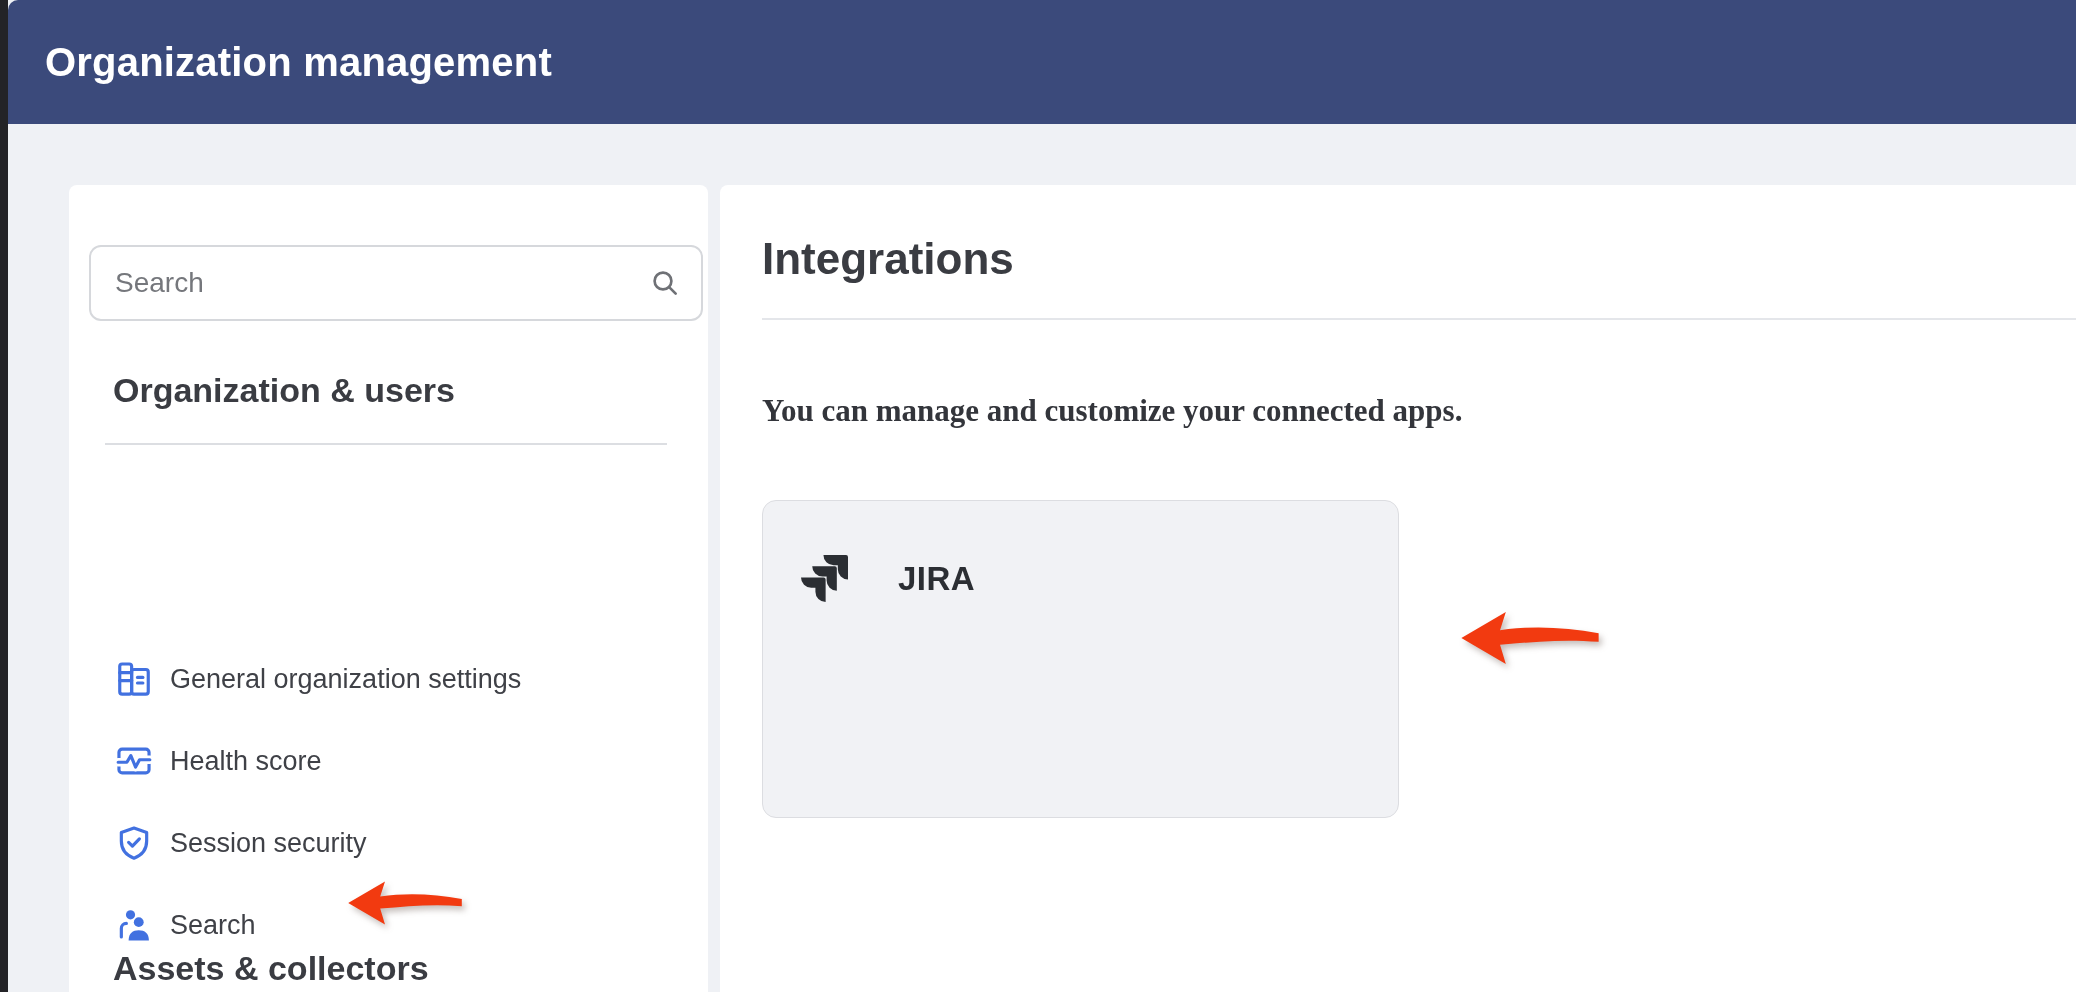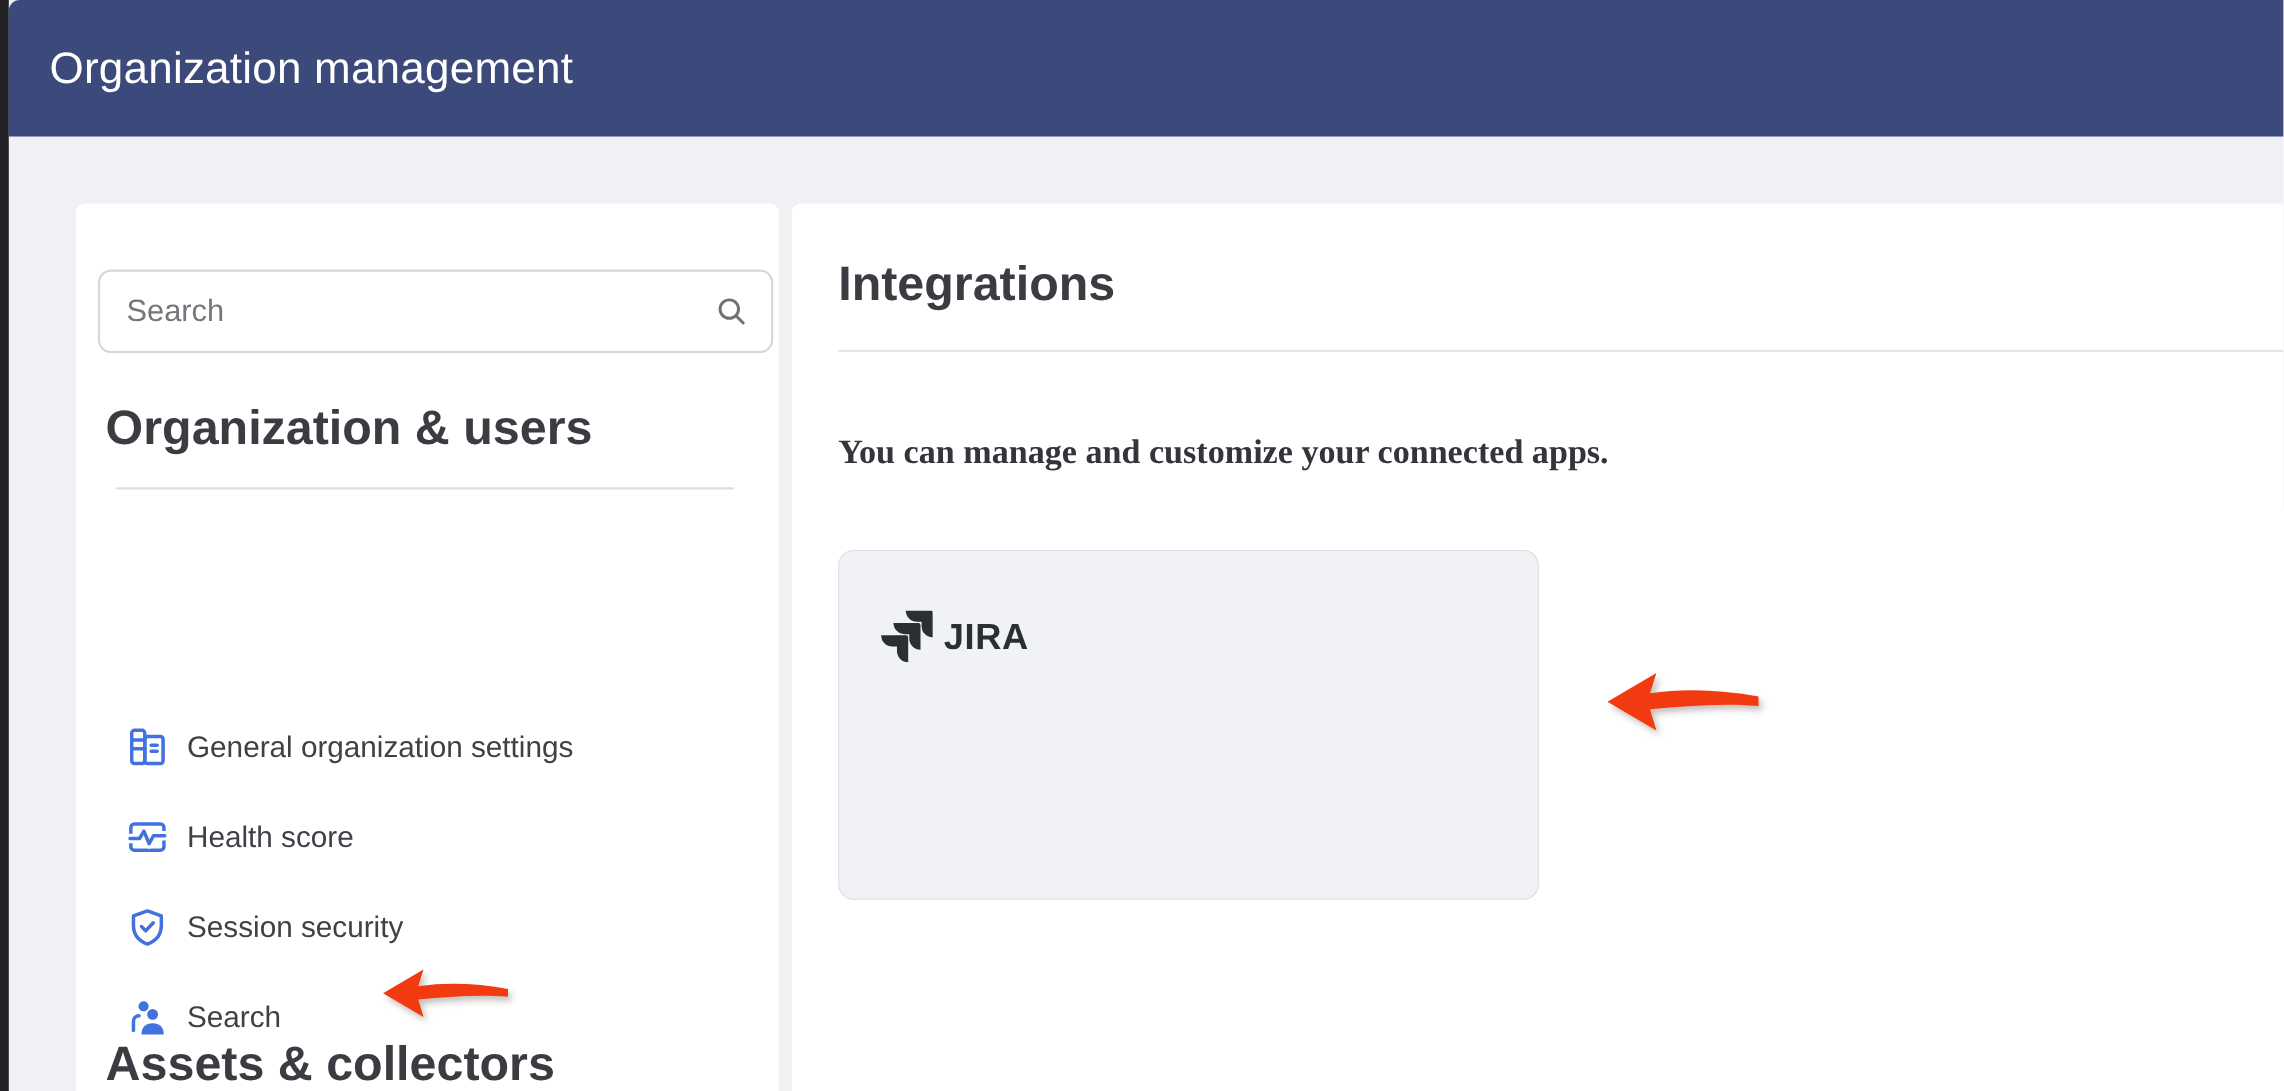--- a/index.html
+++ b/index.html
@@ -8,42 +8,42 @@
     background:#eff1f5;
     font-family:"Liberation Sans", sans-serif;
     -webkit-font-smoothing:antialiased;
   }
   .left-strip{position:absolute;left:0;top:0;width:8px;height:992px;background:#232327;}
   .topbar{
     position:absolute;left:8px;top:0;right:0;height:124px;
     background:#3b4a7b;border-top-left-radius:10px;
     display:flex;align-items:center;
   }
-  .topbar-title{color:#ffffff;font-size:40px;font-weight:400;margin-left:37px;letter-spacing:0.2px;}
+  .topbar-title{color:#ffffff;font-size:40px;font-weight:700;margin-left:37px;letter-spacing:0.2px;}
 
   
   .sidebar{
     position:absolute;left:69px;top:185px;width:639px;height:807px;
     background:#ffffff;border-radius:8px 8px 0 0;overflow:hidden;
   }
   .search-box{
     position:absolute;left:20px;top:60px;width:614px;height:76px;
     box-sizing:border-box;border:2px solid #d6d8dc;border-radius:12px;
     background:#ffffff;display:flex;align-items:center;
   }
   .search-input{
     flex:1;border:none;outline:none;background:transparent;
     font-family:"Liberation Sans",sans-serif;font-size:28px;color:#4a4c52;
     padding:0 0 0 24px;
   }
   .search-input::placeholder{color:#75777c;opacity:1;}
   .search-icon{flex:0 0 auto;margin-right:20px;display:block;}
 
   .section-title{
-    position:absolute;left:27px;font-size:44px;font-weight:600;color:#3a3c42;line-height:40px;
+    position:absolute;left:44px;font-size:34px;font-weight:600;color:#3a3c42;line-height:40px;
     white-space:nowrap;
   }
   .section-title.first{top:185px;}
   .section-title.second{top:763px;}
   .side-divider{
     position:absolute;left:36px;top:258px;width:562px;height:0;
     border-top:2px solid #dcdee2;
   }
   .menu{position:absolute;left:36px;top:458px;width:562px;}
   .menu-item{
@@ -64,21 +64,21 @@
   .main-divider{
     position:absolute;left:42px;top:133px;right:0;height:0;border-top:2px solid #e4e6ea;
   }
   .main-intro{
     position:absolute;left:42px;top:208px;font-size:31px;font-weight:700;color:#33353b;white-space:nowrap;font-family:Liberation Serif, serif;
   }
   .app-card{
     position:absolute;left:42px;top:315px;width:637px;height:318px;box-sizing:border-box;
     background:#f1f2f5;border:1px solid #dcdde1;border-radius:14px;cursor:pointer;
   }
-  .app-logo-row{position:absolute;left:38px;top:54px;display:flex;align-items:center;}
+  .app-logo-row{position:absolute;left:38px;top:54px;display:flex;align-items:center;gap:40px;}
   .app-logo{display:block;}
   .app-name{margin-left:10px;font-size:33px;font-weight:700;color:#2b2e33;letter-spacing:0.5px;}
   .app-desc{
     position:absolute;left:40px;top:130px;width:520px;
     font-size:30px;line-height:44px;color:#9a9ca3;
   }
 
   
   .arrow{position:absolute;filter:drop-shadow(3px 4px 3px rgba(90,70,60,0.35));z-index:10;}
   .arrow-sidebar{left:342px;top:879px;}

